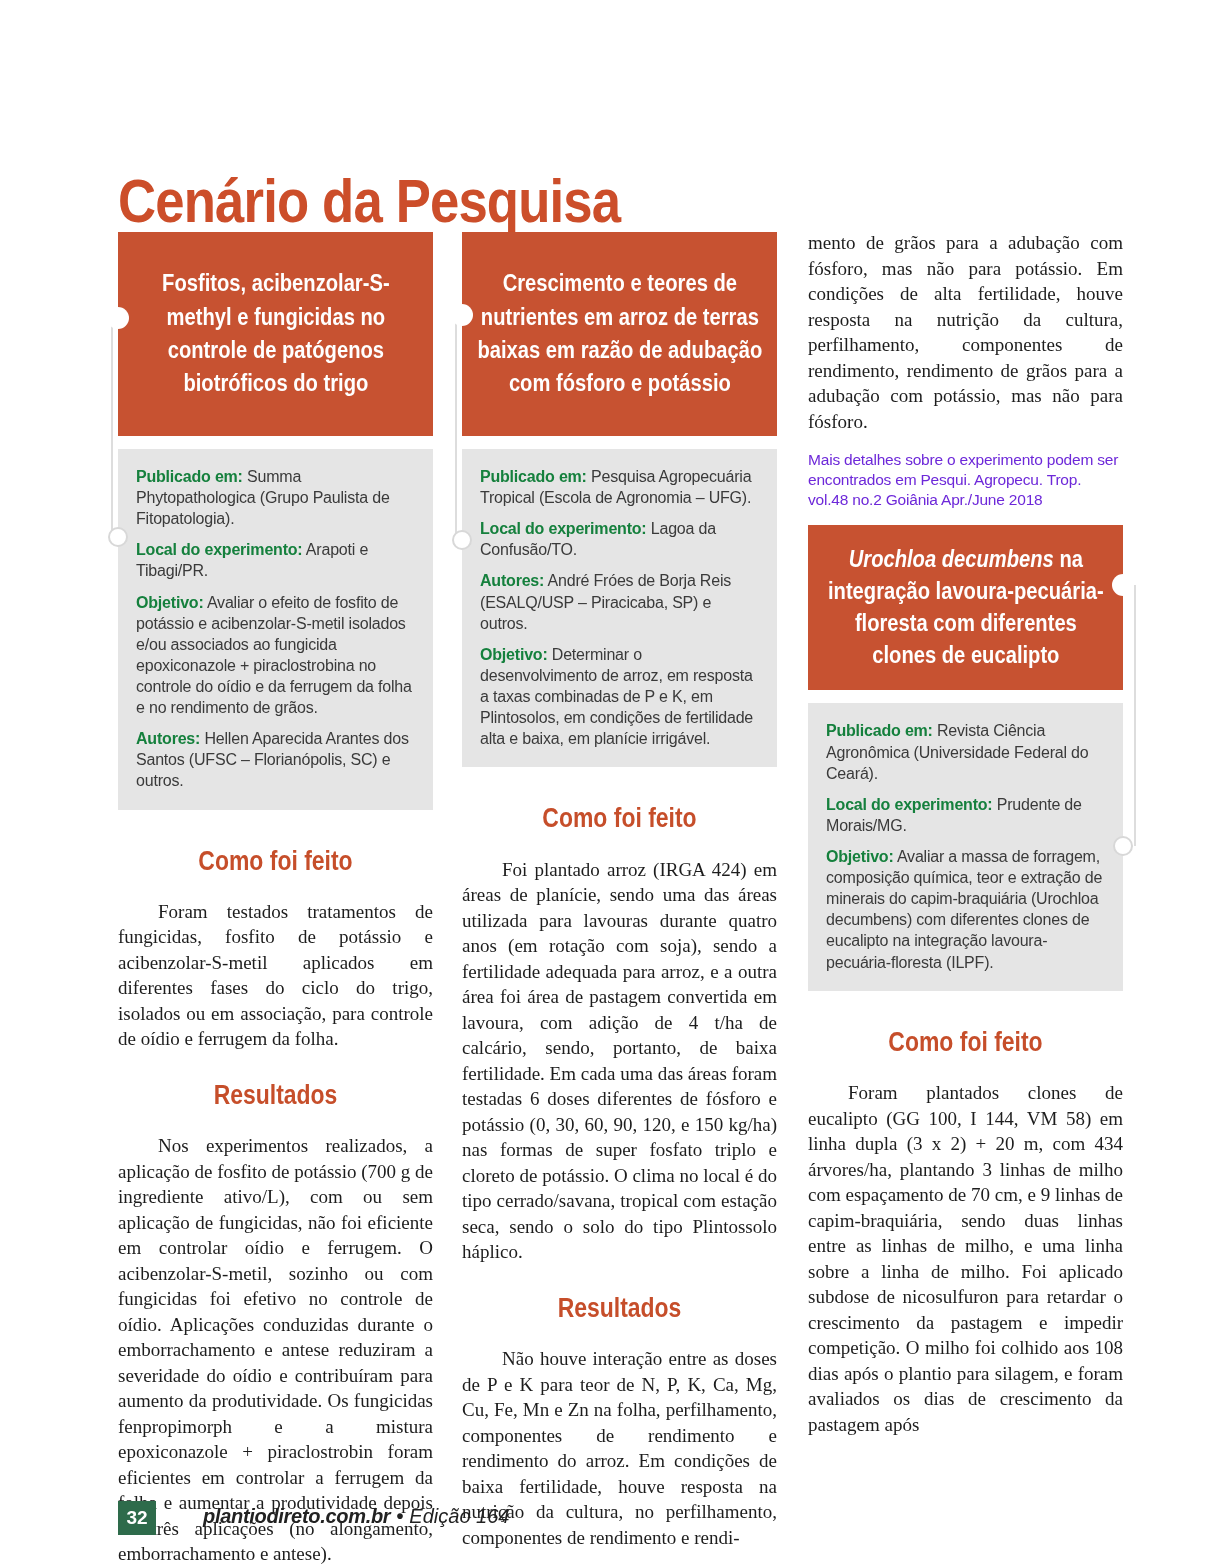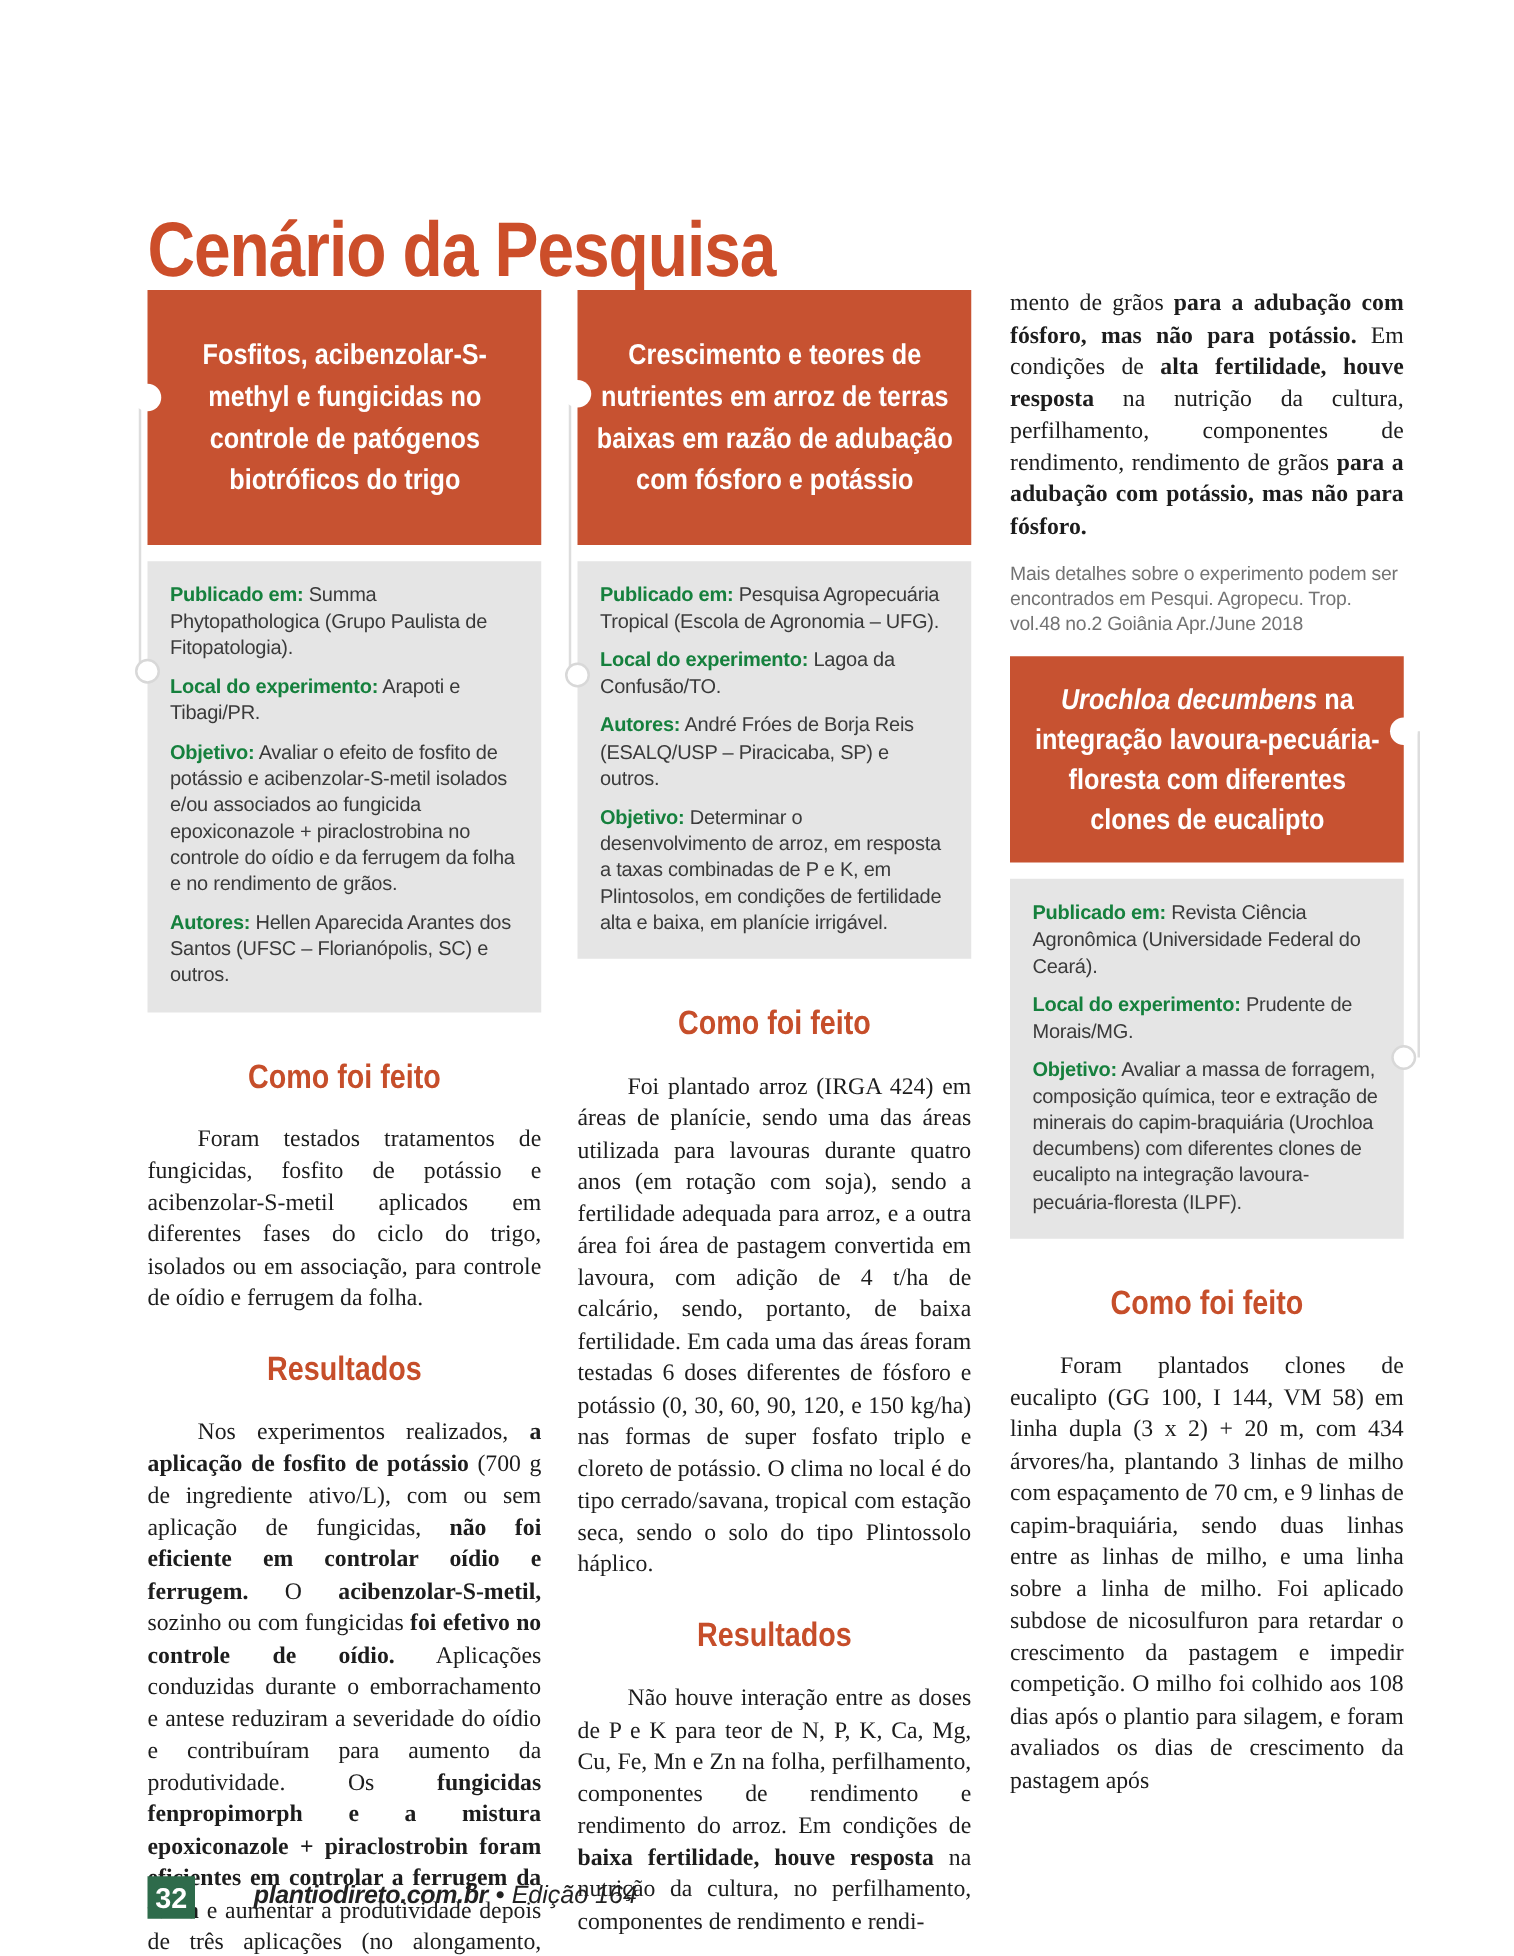--- a/index.html
+++ b/index.html
@@ -33,33 +33,33 @@
 
   
   .heading{margin-top:36px;text-align:center;color:#C64E2A;font-weight:bold;font-size:27px;
            transform:scaleX(.85);transform-origin:center;}
   .heading.second{margin-top:28px;}
 
   
   .para{margin:20px 0 0 0;font-family:"Liberation Serif",serif;font-size:19px;line-height:25.5px;
         text-align:justify;color:#1d1d1d;hyphens:auto;-webkit-hyphens:auto;}
   .para.indent{text-indent:40px;}
-  .para .b{font-weight:bold;}
-  .src-note{font-size:15.5px;line-height:1.3;color:#737373;letter-spacing:-.2px;}
+  .para .b{font-weight:normal;}
+  .src-note{font-size:15.5px;line-height:1.3;color:#6d28d9;letter-spacing:-.2px;}
   #col3 .card{margin-top:14px;}
   #col3 .cont{margin-top:0;}
 
   
   .vline{position:absolute;width:2px;background:#DDDDDD;}
   .dot{position:absolute;width:22px;height:22px;border-radius:50%;background:#fff;}
   .dot.outline{width:20px;height:20px;border:2px solid #D8D8D8;box-sizing:border-box;background:#fff;}
 
   
   .footer-box{position:absolute;left:118px;top:1501px;width:38px;height:34px;background:#2E6B4B;
-              color:#fff;font-weight:bold;font-size:23px;display:flex;align-items:center;justify-content:center;}
+              color:#fff;font-weight:bold;font-size:19px;display:flex;align-items:center;justify-content:center;}
   .footer-text{position:absolute;left:203px;top:1505px;font-size:20px;font-style:italic;color:#222;}
   .footer-text .site{font-weight:bold;letter-spacing:-.3px;}
   .footer-text .sep{margin:0 6px;font-weight:bold;}
   .footer-text .ed{font-weight:normal;}
 </style>
 </head>
 <body>
 
 <div class="page">
 

